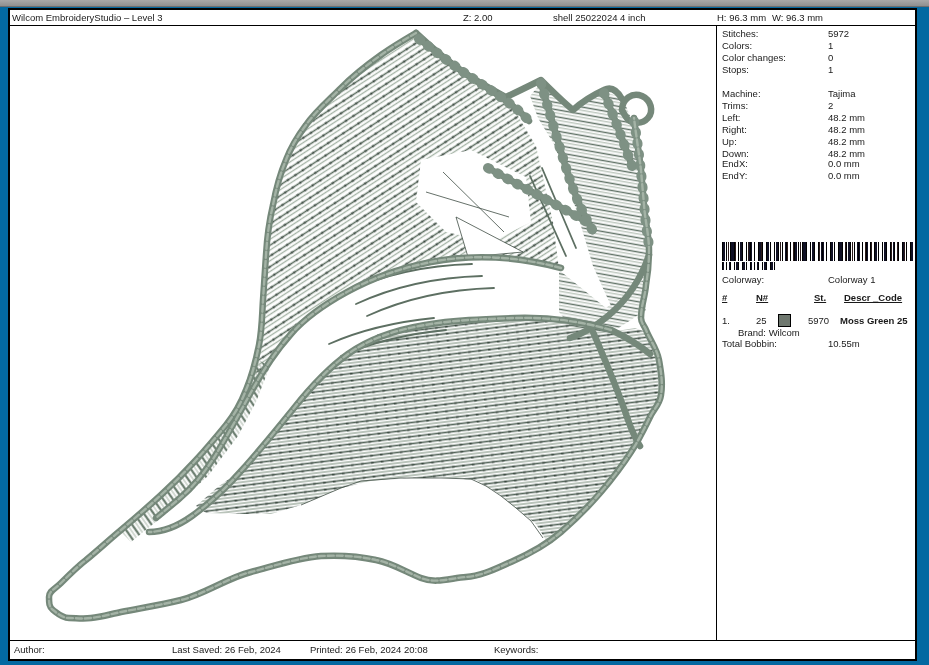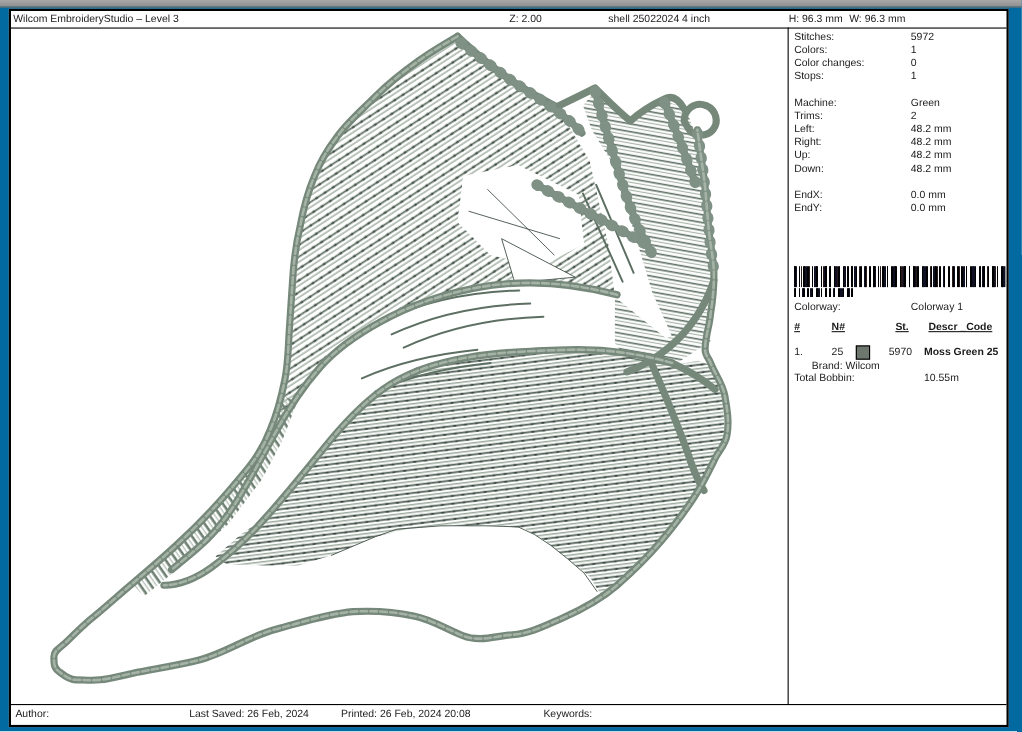--- a/index.html
+++ b/index.html
@@ -167,21 +167,21 @@
           </div>
         <div class="row">
             <span class="lab">Stops:</span>
             <span class="val">1</span>
           </div>
       </div>
 
       <div class="grp" style="top:63px;">
         <div class="row">
             <span class="lab">Machine:</span>
-            <span class="val">Green</span>
+            <span class="val">Tajima</span>
           </div>
         <div class="row">
             <span class="lab">Trims:</span>
             <span class="val">2</span>
           </div>
       </div>
 
       <div class="grp" style="top:87px;">
         <div class="row">
             <span class="lab">Left:</span>
@@ -194,21 +194,21 @@
         <div class="row">
             <span class="lab">Up:</span>
             <span class="val">48.2 mm</span>
           </div>
         <div class="row">
             <span class="lab">Down:</span>
             <span class="val">48.2 mm</span>
           </div>
       </div>
 
-      <div class="grp" style="top:147px;">
+      <div class="grp" style="top:133px;">
         <div class="row">
             <span class="lab">EndX:</span>
             <span class="val">0.0 mm</span>
           </div>
         <div class="row">
             <span class="lab">EndY:</span>
             <span class="val">0.0 mm</span>
           </div>
       </div>
 
@@ -226,21 +226,21 @@
         <div class="txt thead" style="left:128px;top:267px;">Descr _Code</div>
 
         <div class="txt" style="left:6px;top:290px;">1.</div>
         <div class="txt" style="left:40px;top:290px;">25</div>
         <div class="swatch" style="left: 62px; top: 289px; background-color: rgb(110, 119, 110);"></div>
         <div class="txt" style="left:92px;top:290px;">5970</div>
         <div class="txt" style="left:124px;top:290px;font-weight:bold;">Moss Green 25</div>
 
         <div class="txt" style="left:22px;top:302px;">Brand: Wilcom</div>
         <div class="txt" style="left:6px;top:313px;">Total Bobbin:</div>
-        <div class="txt" style="left:124px;top:313px;text-align:right;">10.55m</div>
+        <div class="txt" style="left:112px;top:313px;text-align:right;">10.55m</div>
       </div>
     </div>
 
     <div class="hline" style="top:630px;"></div>
     <div class="txt ftr" style="left:4px;">Author:</div>
     <div class="txt ftr" style="left:162px;">Last Saved: 26 Feb, 2024</div>
     <div class="txt ftr" style="left:300px;">Printed: 26 Feb, 2024 20:08</div>
     <div class="txt ftr" style="left:484px;">Keywords:</div>
   </div>
 </div>

